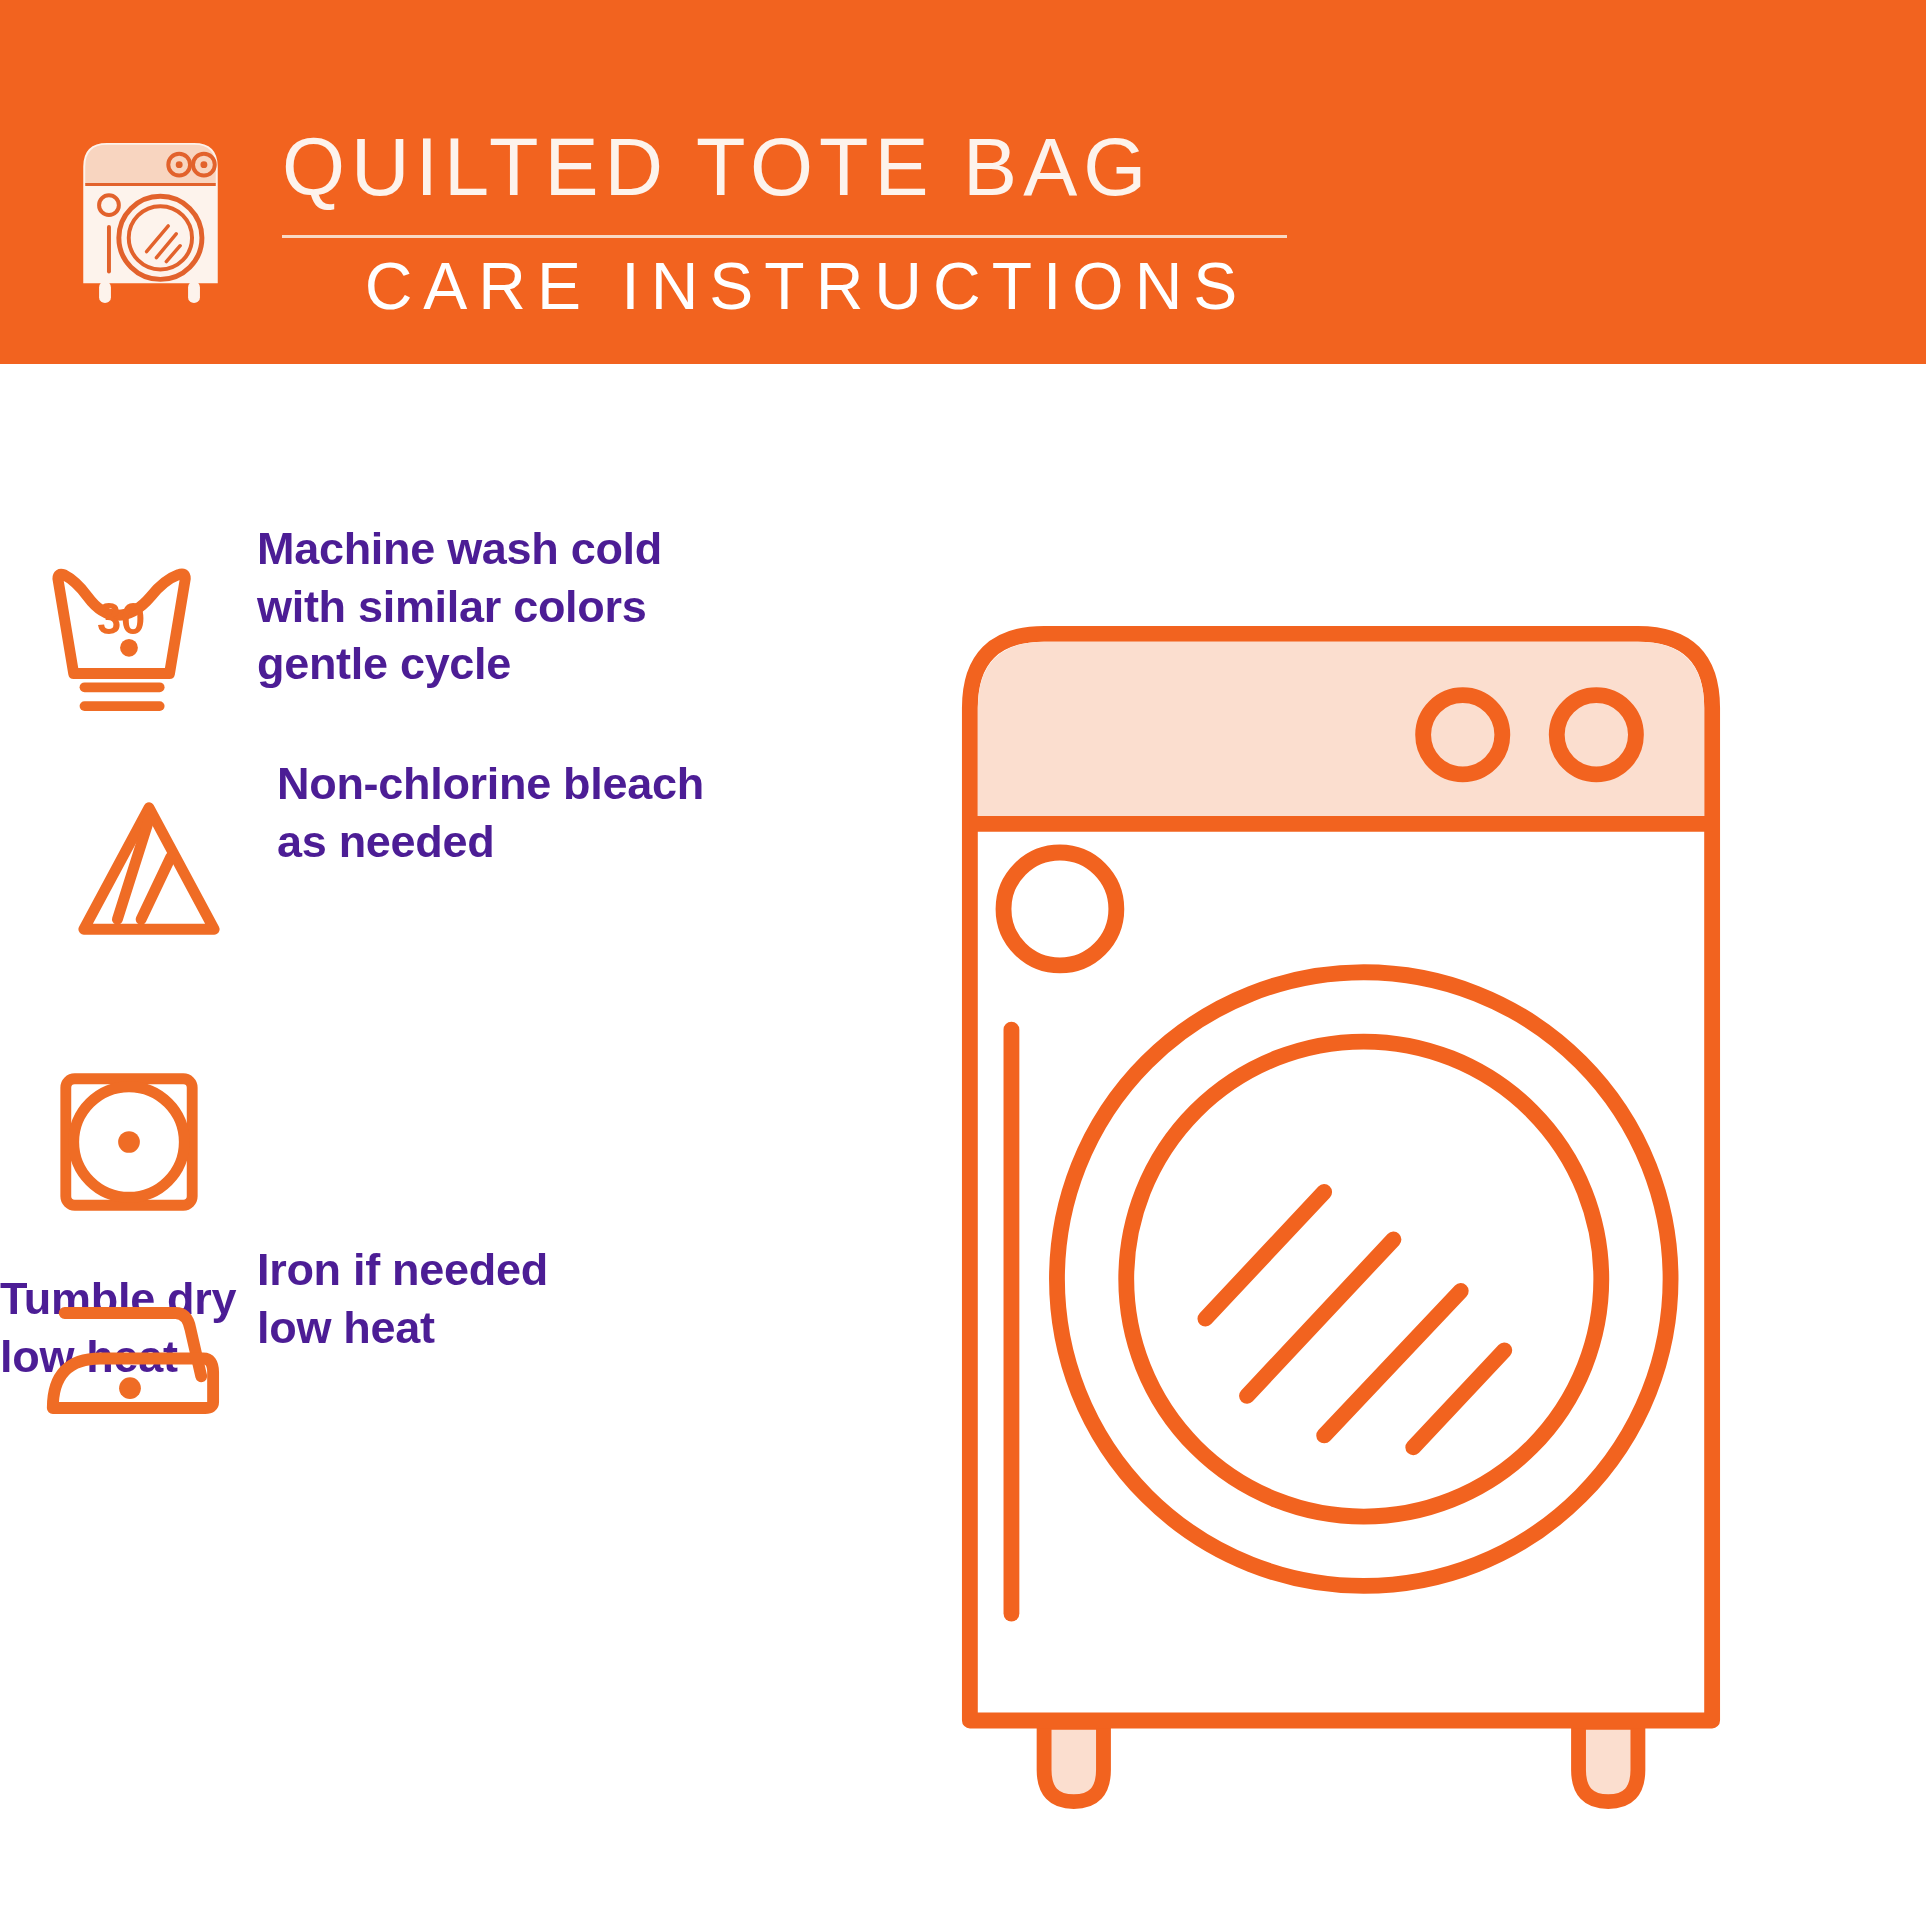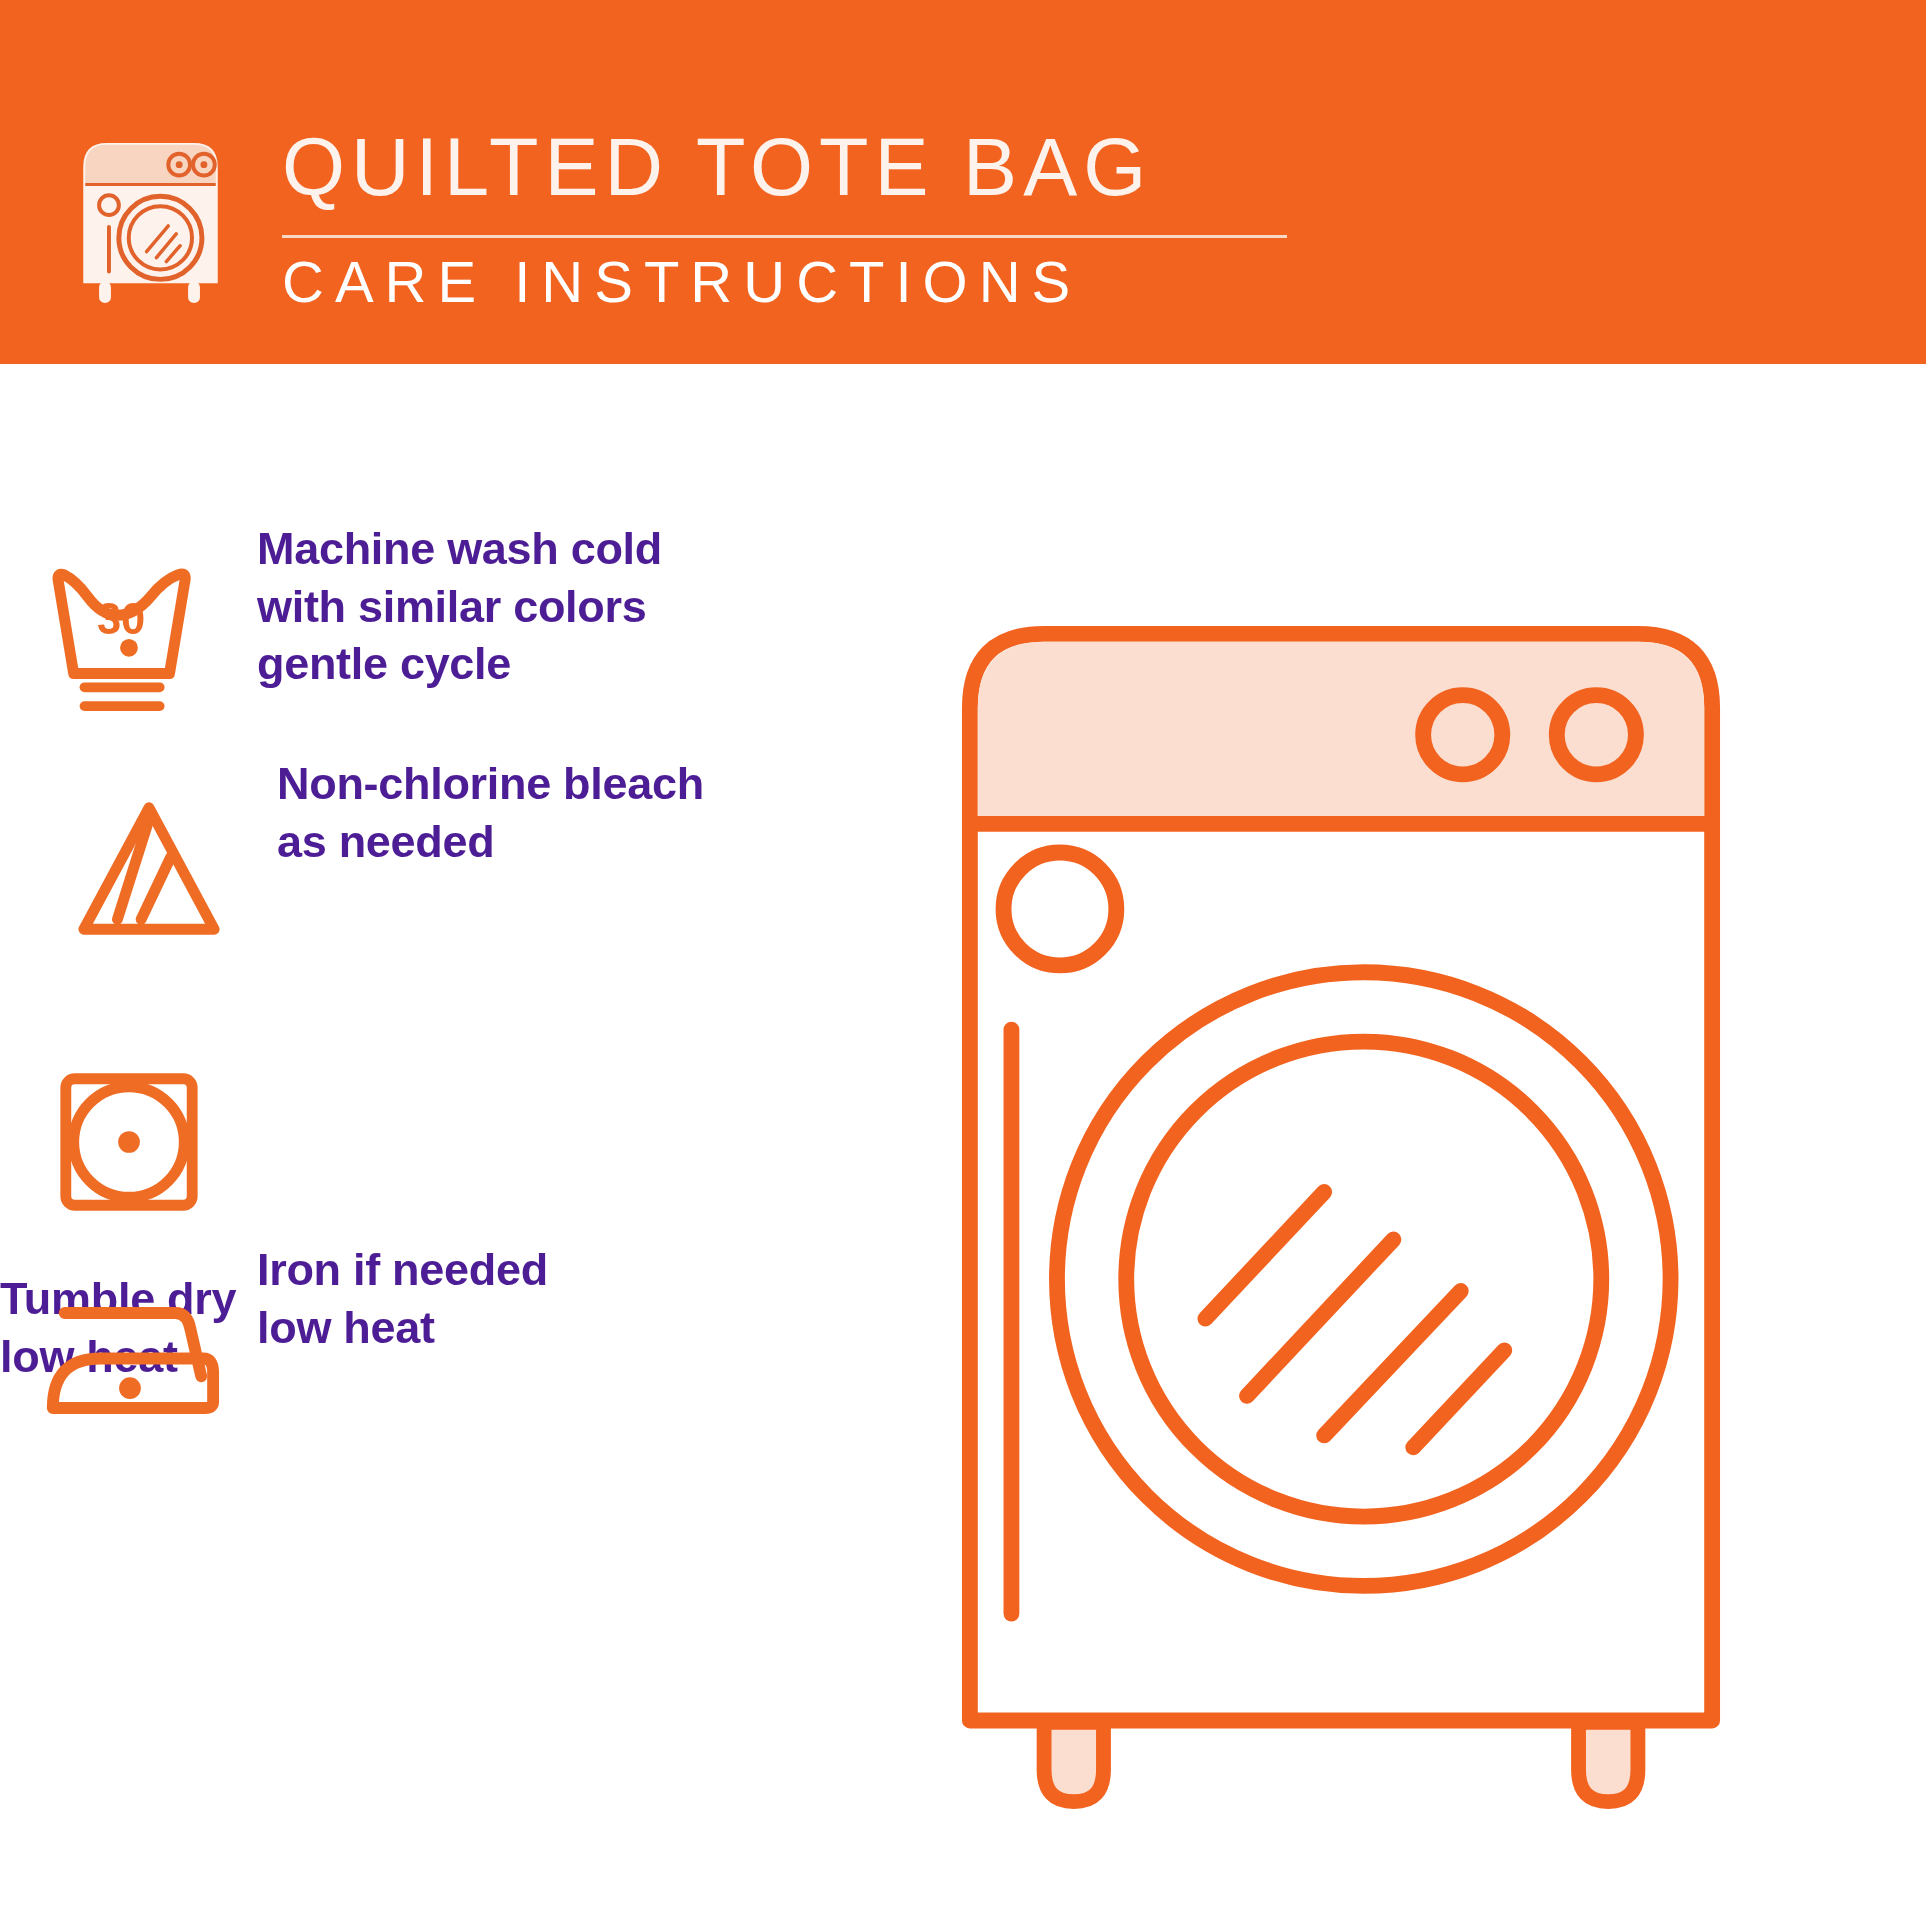--- a/index.html
+++ b/index.html
@@ -45,26 +45,27 @@
     line-height: 1;
     white-space: nowrap;
   }
   #title-divider {
     width: 1005px;
     height: 3px;
     background: #F8D9C4;
     margin: 27px 0 12px 0;
   }
   #title-sub {
-    font-size: 58px;
+    font-size: 66px;
     letter-spacing: 11px;
     color: #FFFFFF;
     font-weight: 400;
     line-height: 1.1;
     white-space: nowrap;
+    text-align: center;
   }
 
   
   #care-list {
     position: absolute;
     left: 0;
     top: 461px;
     width: 871px;
     height: 1465px;
   }

